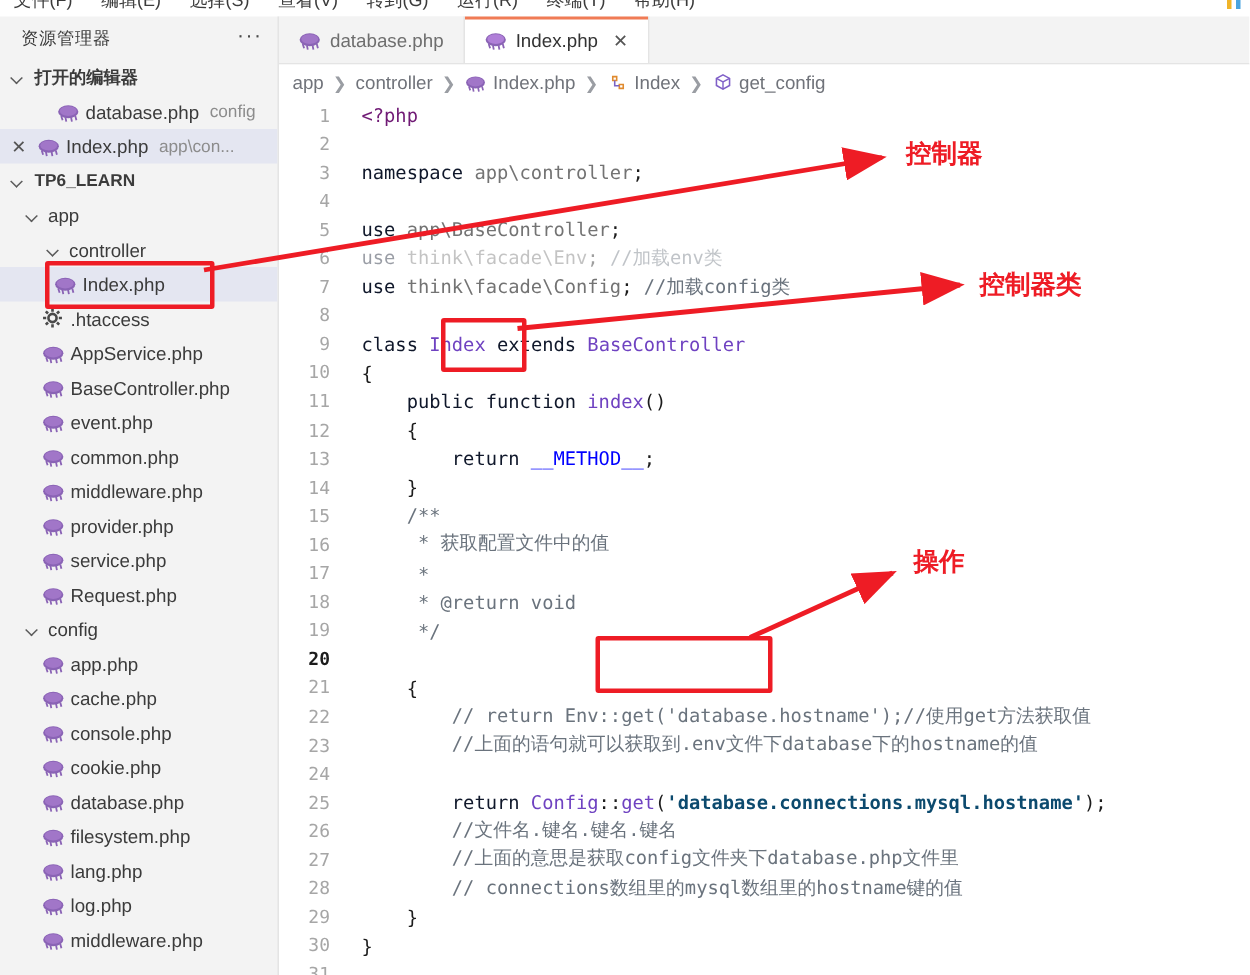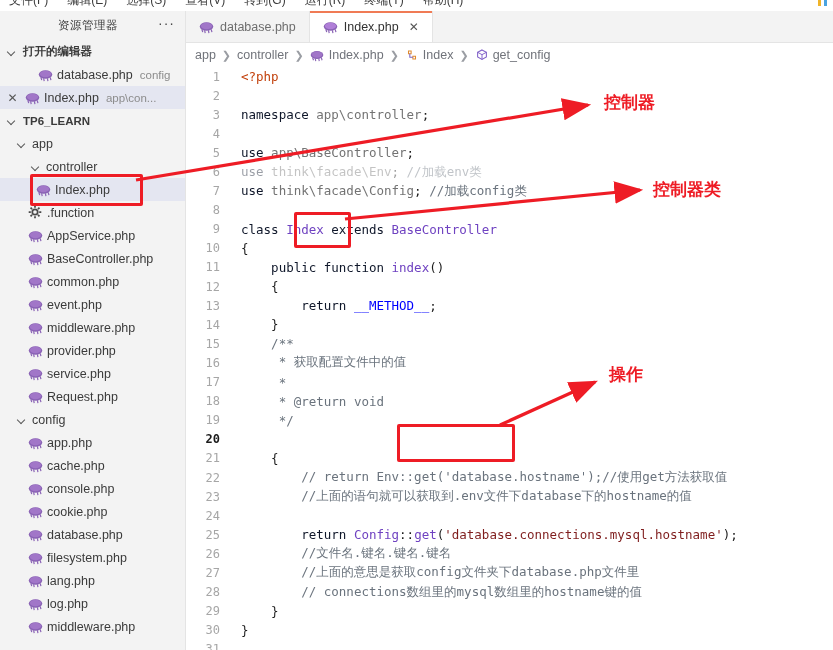--- a/index.html
+++ b/index.html
@@ -30,21 +30,21 @@
   .menubar .mright i{display:block;width:3px;height:11px;}
 
   
   .sidebar{
     position:absolute;left:0;top:11px;width:185px;height:639px;
     background:#f3f3f3;border-right:1px solid #e4e4e4;
     overflow:hidden;
   }
   .sb-header{
     height:29px;display:flex;align-items:center;
-    padding:0 10px 0 14px;justify-content:space-between;margin-left:44px;
+    padding:0 10px 0 14px;justify-content:space-between;
   }
   .sb-title{
     font-size:11.5px;color:#3b3b3b;letter-spacing:.5px;
   }
   .sb-dots{color:#4a4a4a;font-size:14px;line-height:8px;letter-spacing:1px;padding-bottom:5px;cursor:pointer;}
 
   .sb-section{
     height:23px;display:flex;align-items:center;gap:3px;
     padding-left:4px;font-size:11.5px;font-weight:bold;color:#3b3b3b;
     cursor:pointer;user-select:none;
@@ -132,23 +132,23 @@
   .gutter.active{color:#1c1c1c;font-weight:bold;}
   .ctext{flex:1;padding-left:9px;position:relative;}
 
   
   .t-kw{color:#0f172a;}          
   .t-blue{color:#0000ff;margin-top:44px;}        
   .t-ns{color:#737373;}          
   .t-cls{color:#6f42c1;}         
   .t-fn{color:#6f42c1;}
   .t-cmt{color:#6a737d;}
-  .t-str{color:#7f1d1d;}
+  .t-str{color:#0c4a6e;font-weight:bold;}
   .t-def{color:#1c1c1c;}
-  .t-tag{color:#c2410c;}
+  .t-tag{color:#701a75;}
   .faded{opacity:.42;}
 
   .sel-hl{background:#add6ff;}
   .cursor-bar{
     display:inline-block;width:2px;height:14px;background:#1a52b8;
     vertical-align:-3px;margin:0 -1px;
   }
 
   
   .anno{position:absolute;left:0;top:0;width:833px;height:504px;pointer-events:none;}
@@ -241,21 +241,21 @@
               <path d="M3 11l1 3M6 12l.6 3M10 12l.6 3M13 11l.8 3" stroke="#8a63b5" stroke-width="1.3" fill="none"></path>
             </svg>
           </span>
           <span>Index.php</span>
         </div>
         <div class="row indent-3">
           <span class="gear-ic"><svg width="14" height="14" viewBox="0 0 16 16">
               <circle cx="8" cy="8" r="3.1" fill="none" stroke="#4a4a4a" stroke-width="2"></circle>
               <path d="M8 .8v2.4M8 12.8v2.4M.8 8h2.4M12.8 8h2.4M2.9 2.9l1.7 1.7M11.4 11.4l1.7 1.7M13.1 2.9l-1.7 1.7M4.6 11.4l-1.7 1.7" stroke="#4a4a4a" stroke-width="2"></path>
             </svg></span>
-          <span>.function</span>
+          <span>.htaccess</span>
         </div>
         <div class="row indent-3">
           <span class="php-ic">
             <svg width="15" height="15" viewBox="0 0 16 16">
               <ellipse cx="8" cy="8" rx="7.2" ry="4.6" fill="#8a63b5"></ellipse>
               <ellipse cx="8" cy="7.5" rx="6" ry="3.5" fill="#a176c8"></ellipse>
               <path d="M3 11l1 3M6 12l.6 3M10 12l.6 3M13 11l.8 3" stroke="#8a63b5" stroke-width="1.3" fill="none"></path>
             </svg>
           </span>
           <span>AppService.php</span>
@@ -271,31 +271,31 @@
           <span>BaseController.php</span>
         </div>
         <div class="row indent-3">
           <span class="php-ic">
             <svg width="15" height="15" viewBox="0 0 16 16">
               <ellipse cx="8" cy="8" rx="7.2" ry="4.6" fill="#8a63b5"></ellipse>
               <ellipse cx="8" cy="7.5" rx="6" ry="3.5" fill="#a176c8"></ellipse>
               <path d="M3 11l1 3M6 12l.6 3M10 12l.6 3M13 11l.8 3" stroke="#8a63b5" stroke-width="1.3" fill="none"></path>
             </svg>
           </span>
+          <span>event.php</span>
+        </div>
+        <div class="row indent-3">
+          <span class="php-ic">
+            <svg width="15" height="15" viewBox="0 0 16 16">
+              <ellipse cx="8" cy="8" rx="7.2" ry="4.6" fill="#8a63b5"></ellipse>
+              <ellipse cx="8" cy="7.5" rx="6" ry="3.5" fill="#a176c8"></ellipse>
+              <path d="M3 11l1 3M6 12l.6 3M10 12l.6 3M13 11l.8 3" stroke="#8a63b5" stroke-width="1.3" fill="none"></path>
+            </svg>
+          </span>
           <span>common.php</span>
-        </div>
-        <div class="row indent-3">
-          <span class="php-ic">
-            <svg width="15" height="15" viewBox="0 0 16 16">
-              <ellipse cx="8" cy="8" rx="7.2" ry="4.6" fill="#8a63b5"></ellipse>
-              <ellipse cx="8" cy="7.5" rx="6" ry="3.5" fill="#a176c8"></ellipse>
-              <path d="M3 11l1 3M6 12l.6 3M10 12l.6 3M13 11l.8 3" stroke="#8a63b5" stroke-width="1.3" fill="none"></path>
-            </svg>
-          </span>
-          <span>event.php</span>
         </div>
         <div class="row indent-3">
           <span class="php-ic">
             <svg width="15" height="15" viewBox="0 0 16 16">
               <ellipse cx="8" cy="8" rx="7.2" ry="4.6" fill="#8a63b5"></ellipse>
               <ellipse cx="8" cy="7.5" rx="6" ry="3.5" fill="#a176c8"></ellipse>
               <path d="M3 11l1 3M6 12l.6 3M10 12l.6 3M13 11l.8 3" stroke="#8a63b5" stroke-width="1.3" fill="none"></path>
             </svg>
           </span>
           <span>middleware.php</span>

